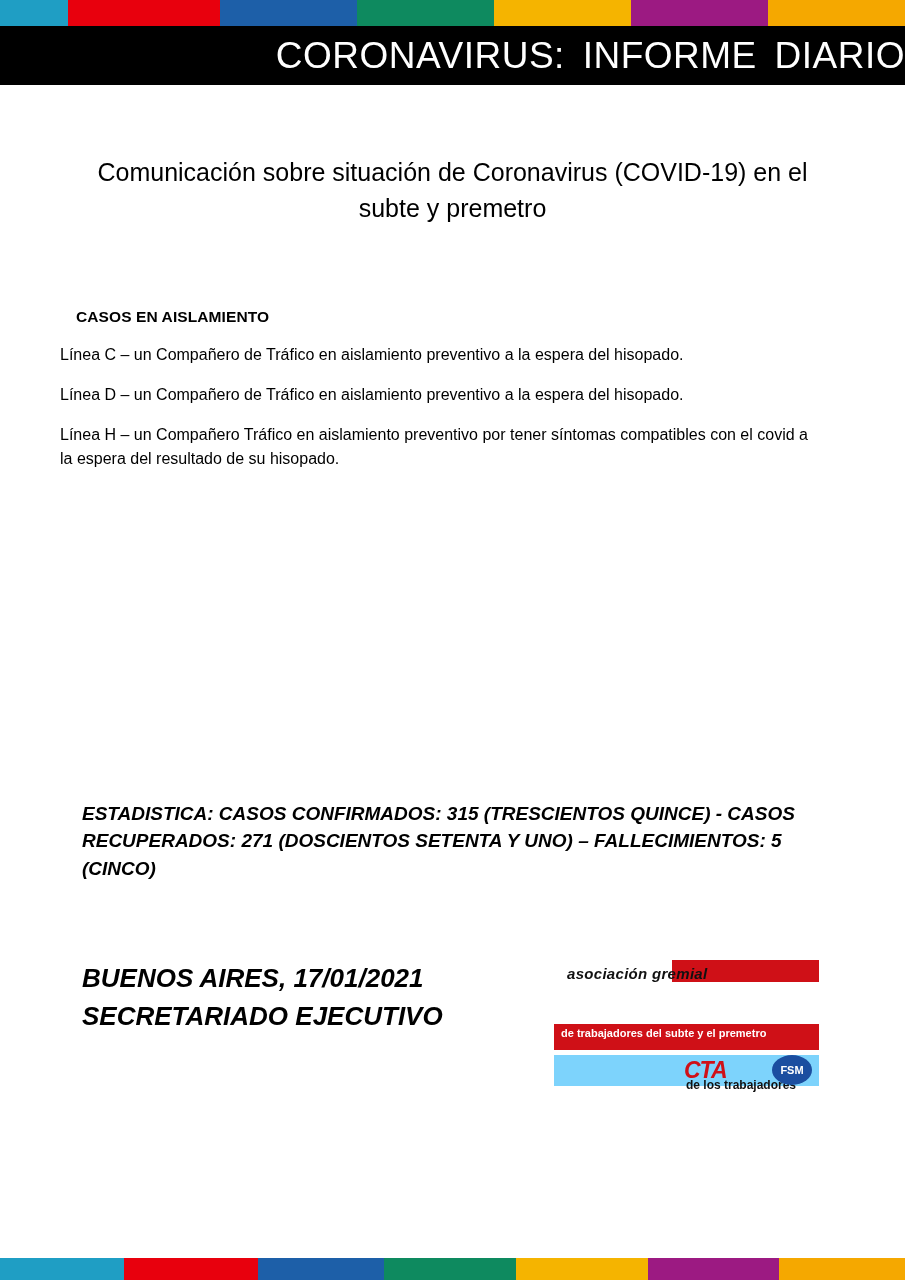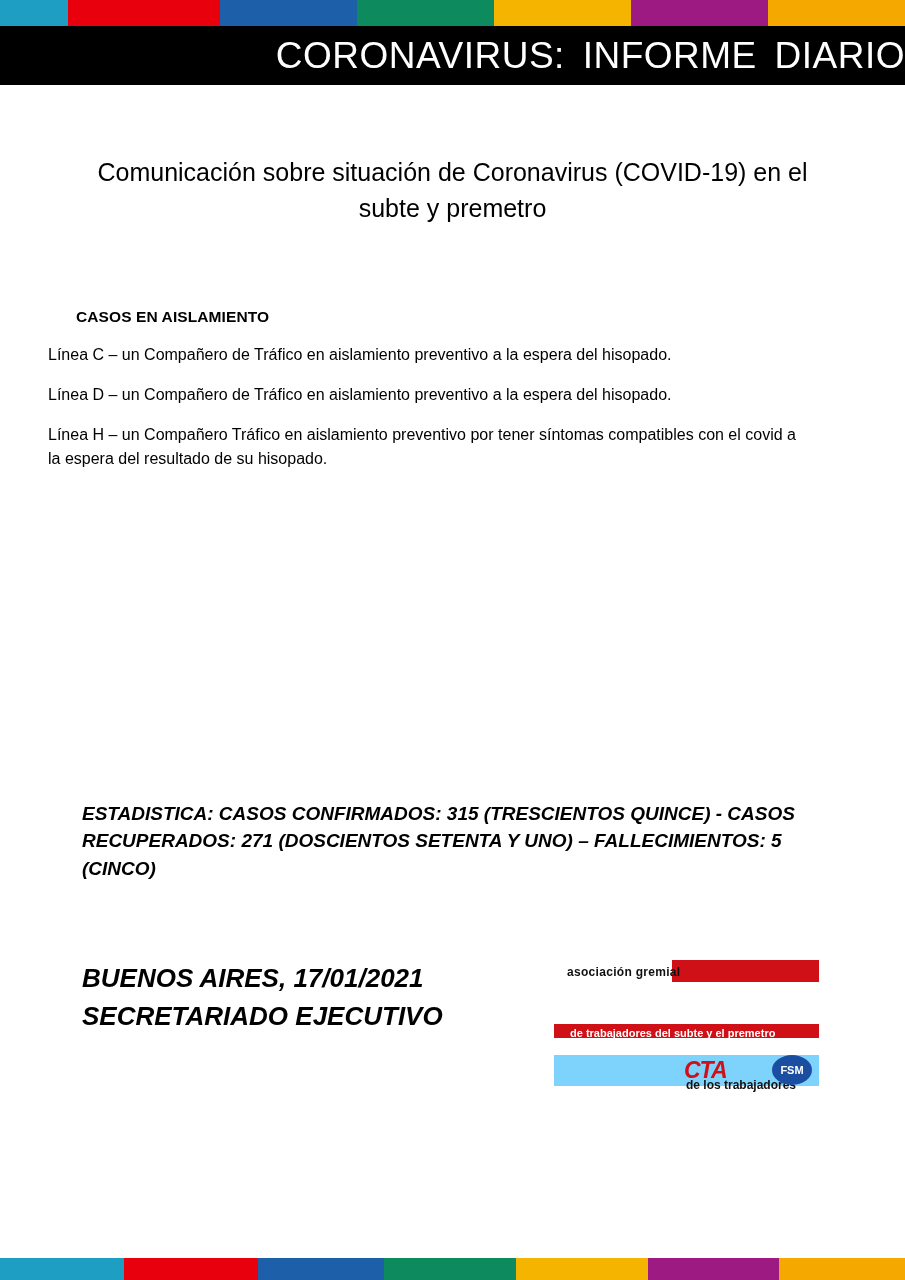--- a/index.html
+++ b/index.html
@@ -73,21 +73,21 @@
     font-weight: bold;
     letter-spacing: 0.1px;
   }
 
   .case-list {
     margin: 0;
     padding: 0;
     list-style: none;
   }
   .case-list li {
-    margin: 17px 0 0 48px;
+    margin: 17px 0 0 60px;
     width: 750px;
     font-size: 16px;
     line-height: 1.45;
   }
 
   .stats {
     margin: 330px 0 0 82px;
     width: 750px;
     font-size: 19px;
     font-style: italic;
@@ -121,24 +121,25 @@
   }
   .logo .logo-top {
     position: absolute;
     left: 0; top: 0;
     width: 265px; height: 18px;
     background: #ffffff;
   }
   .logo .lbl-gremial {
     position: absolute;
     left: 13px; top: 11px;
-    font-size: 12px;
+    font-size: 15px;
     font-weight: bold;
     color: #111111;
     letter-spacing: 0.3px;
+    font-style: italic;
   }
   .logo .red-block {
     position: absolute;
     left: 118px; top: 6px;
     width: 147px; height: 22px;
     background: #cf1017;
   }
   .logo .subte-wrap {
     position: absolute;
     left: 0; top: 26px;
@@ -157,27 +158,27 @@
   .logo .star {
     position: absolute;
     left: 196px; top: 2px;
     color: #cf1017;
     font-size: 40px;
     line-height: 40px;
   }
   .logo .tagline {
     position: absolute;
     left: 0; top: 70px;
-    width: 265px; height: 14px;
+    width: 265px; height: 26px;
     background: #cf1017;
     color: #ffffff;
     font-size: 11px;
     font-weight: bold;
     line-height: 19px;
-    padding-left: 16px;
+    padding-left: 7px;
     box-sizing: border-box;
     white-space: nowrap;
   }
   .logo .bottom-row {
     position: absolute;
     left: 0; top: 89px;
     width: 265px; height: 31px;
     background: #7dd3fc;
     margin-top: 12px;
   }

